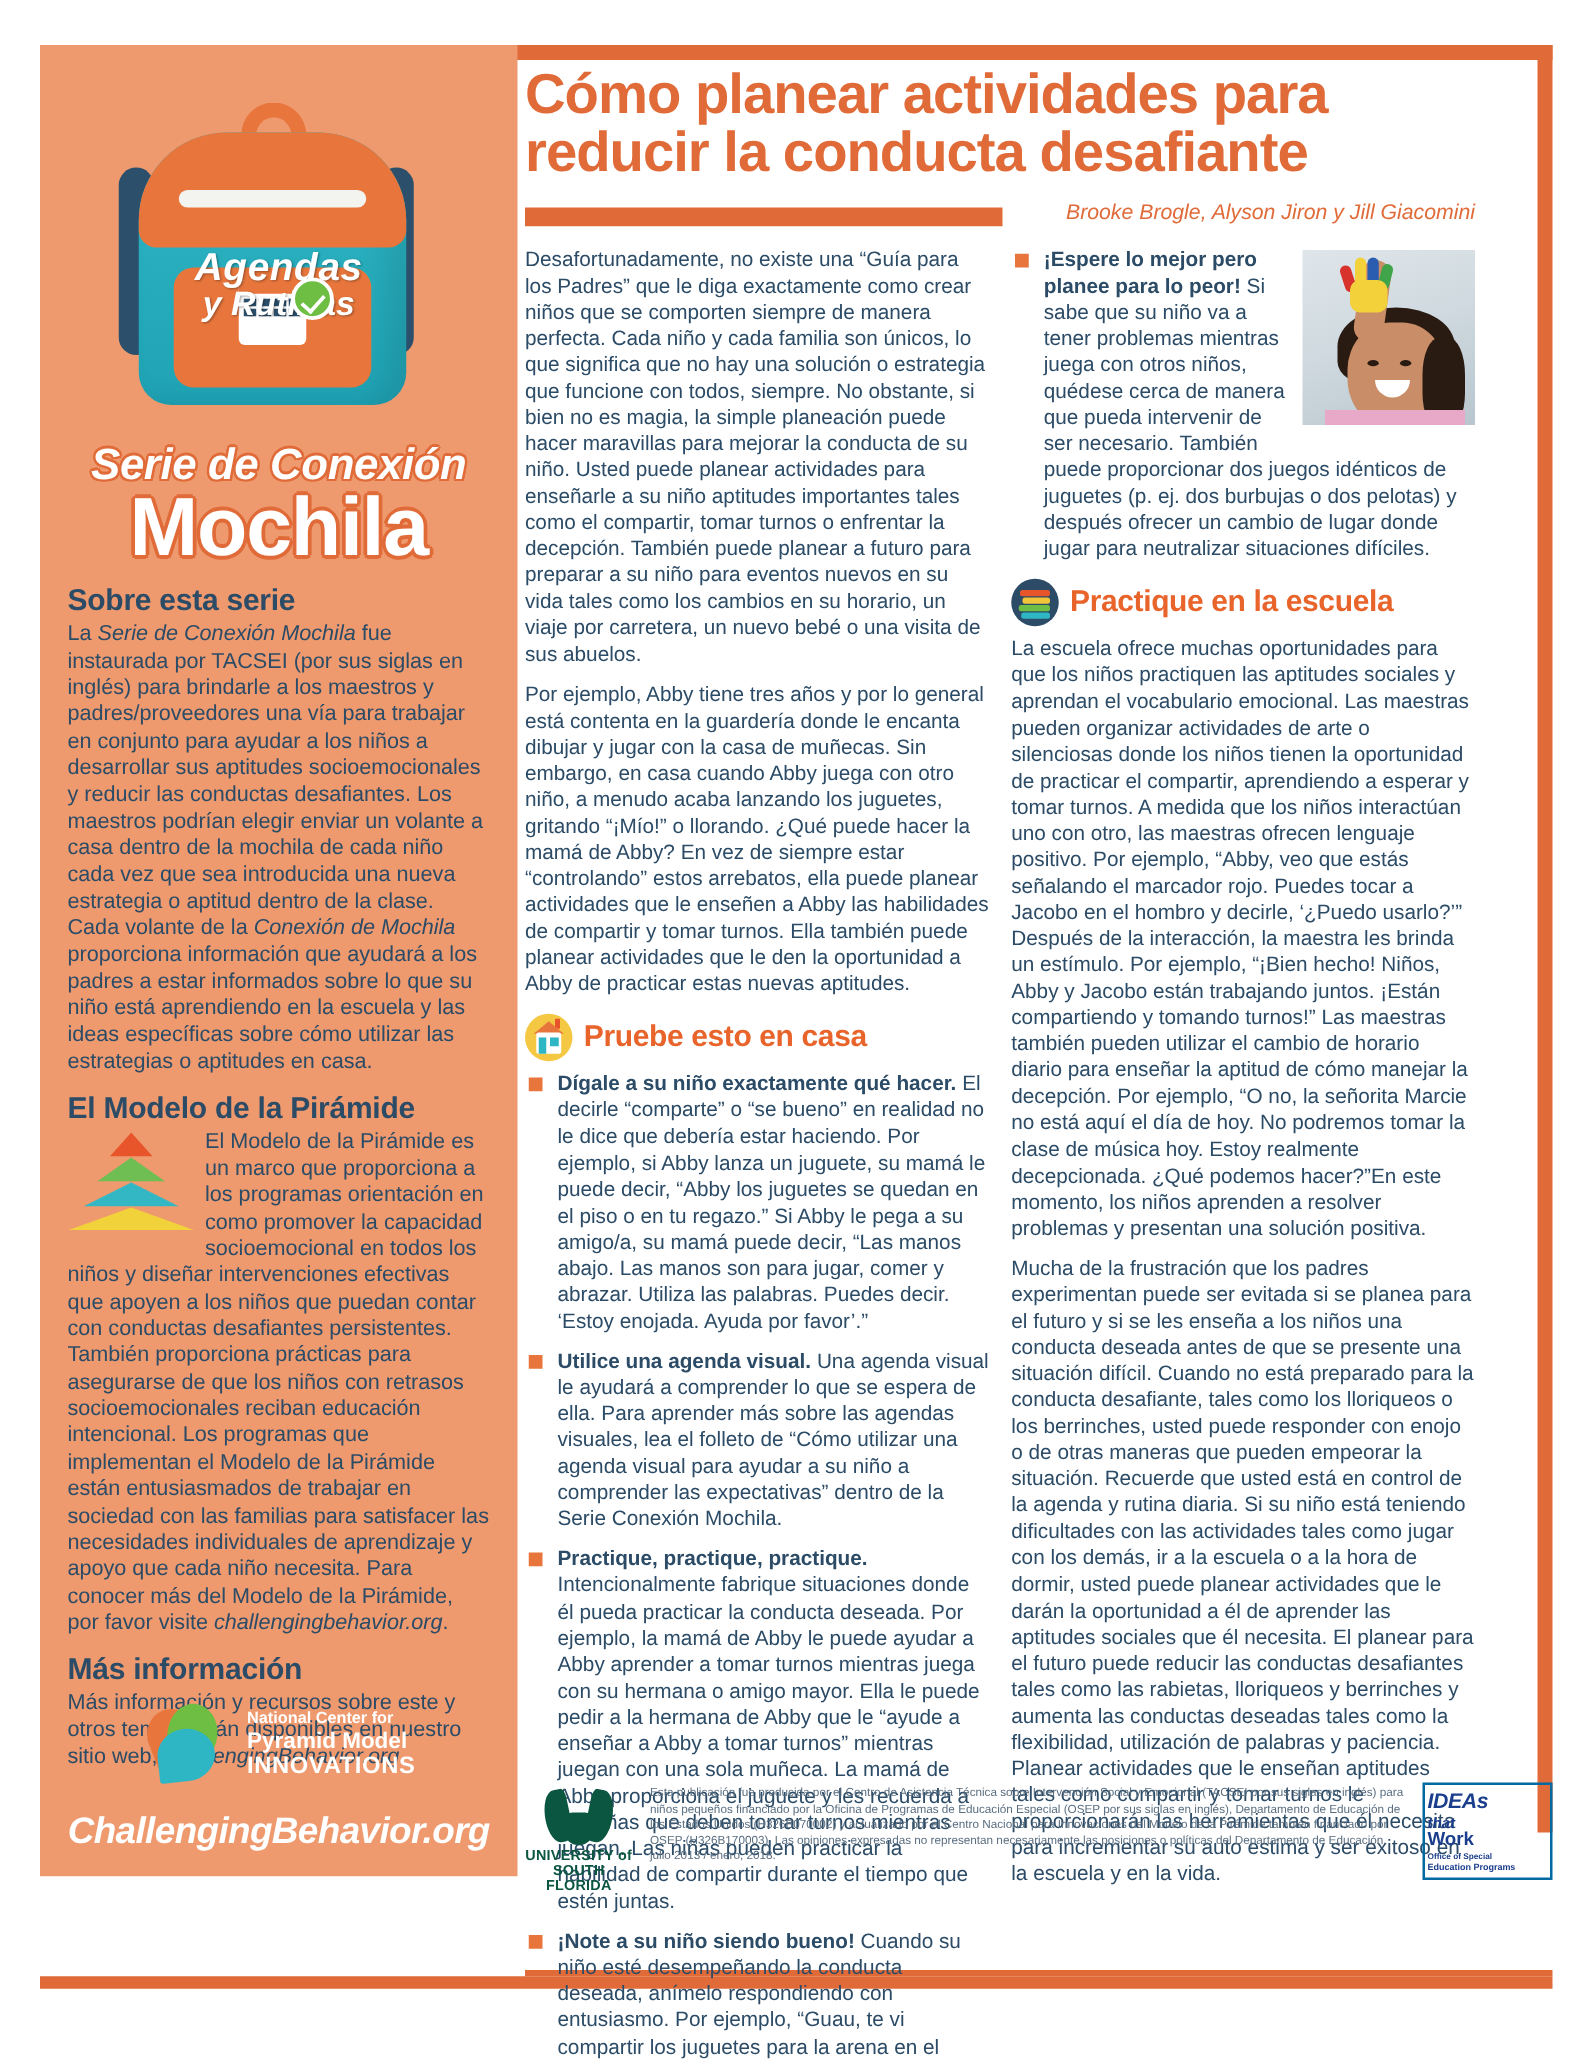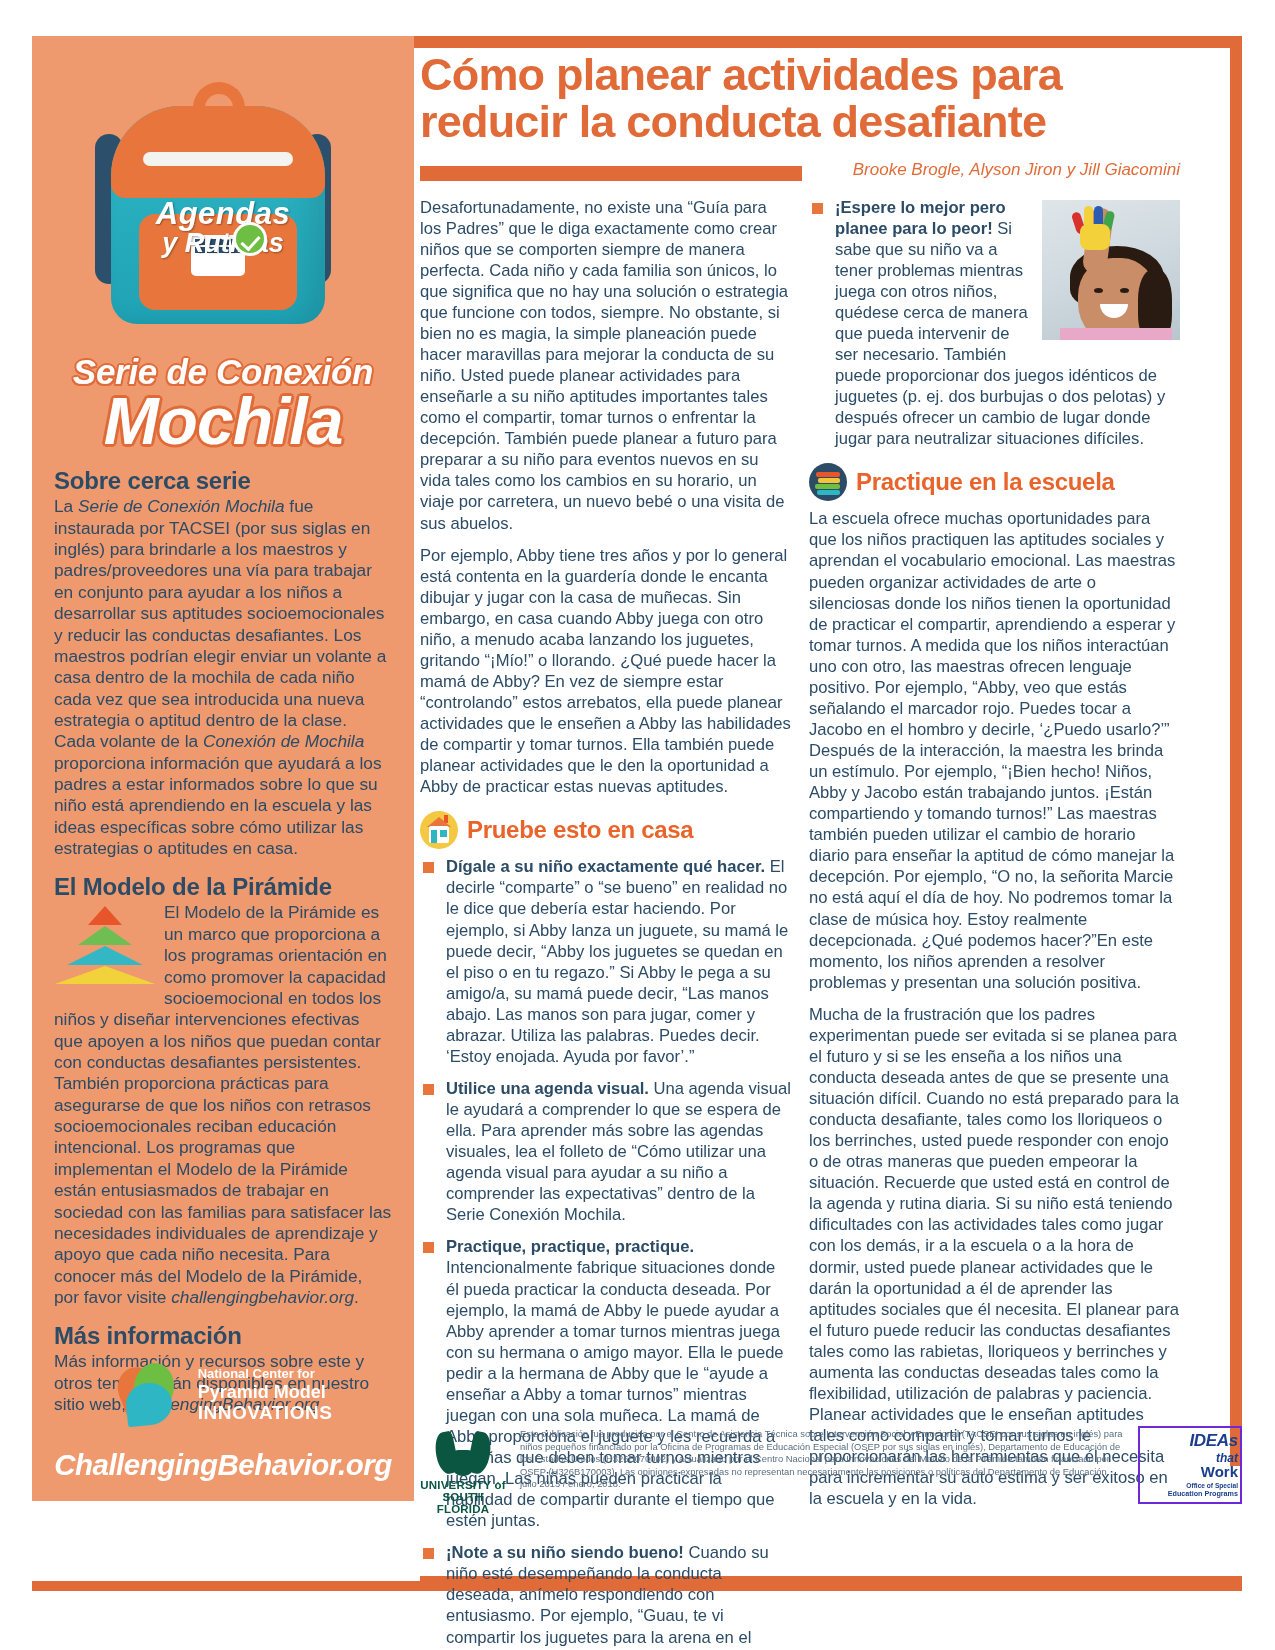--- a/index.html
+++ b/index.html
@@ -128,21 +128,21 @@
     text-align: center;
     margin-top: 6px;
   }
   .series-title .st1 {
     font-size: 35px; font-weight: 700; font-style: italic;
     color: #fff; letter-spacing: -.3px;
     text-shadow: 2px 0 0 #E06B38, -2px 0 0 #E06B38, 0 2px 0 #E06B38, 0 -2px 0 #E06B38,
                  1.5px 1.5px 0 #E06B38, -1.5px 1.5px 0 #E06B38, 1.5px -1.5px 0 #E06B38, -1.5px -1.5px 0 #E06B38;
   }
   .series-title .st2 {
-    font-size: 66px; font-weight: 700; font-style: italic;
+    font-size: 66px; font-weight: 700; 
     color: #fff; line-height: .96; letter-spacing: -1px;
     margin-top: -2px;
     text-shadow: 3px 0 0 #E06B38, -3px 0 0 #E06B38, 0 3px 0 #E06B38, 0 -3px 0 #E06B38,
                  2px 2px 0 #E06B38, -2px 2px 0 #E06B38, 2px -2px 0 #E06B38, -2px -2px 0 #E06B38;
   }
 
   .sb-h {
     font-size: 24px; font-weight: 700; color: #2B4B66;
     margin-top: 14px; margin-bottom: 1px; letter-spacing: -.2px;
   }
@@ -340,22 +340,22 @@
 
   .foot-text { flex: 1; padding-top: 2px; }
   .foot-lead {
     font-size: 15px; color: #2B4B66; margin-bottom: 7px;
   }
   .foot-fine {
     font-size: 9.4px; line-height: 1.33; color: #5A6E80; text-align: left;
   }
 
   .ideas {
-    width: 104px; flex: 0 0 104px; text-align: right;
-    border: 2px solid #6d28d9; padding: 3px 2px 4px 2px; position: relative;
+    width: 104px; flex: 0 0 104px; text-align: left;
+    border: 2px solid #0369a1; padding: 3px 2px 4px 2px; position: relative;
   }
   .ideas .i1 { font-size: 17px; font-weight: 700; color: #1B3E8C; font-style: italic; letter-spacing:-.3px;}
   .ideas .i2 { font-size: 12px; font-weight: 700; color: #1B3E8C; font-style: italic;}
   .ideas .i3 { font-size: 15px; font-weight: 700; color: #1B3E8C; margin-top:-2px;}
   .ideas .i4 { font-size: 6.6px; font-weight: 700; color: #1B3E8C; margin-top: 2px;}
   .ideas .i5 { font-size: 7.2px; font-weight: 700; color: #1B3E8C; }
 </style>
 </head>
 <body>
 
@@ -394,21 +394,21 @@
         <div class="l2">y Rutinas</div>
       </div>
     </div>
 
     <div class="series-title">
       <div class="st1">Serie de Conexión</div>
       <div class="st2">Mochila</div>
     </div>
 
     <div class="sidebar-inner">
-      <h3 class="sb-h">Sobre cerca serie</h3>
+      <h3 class="sb-h">Sobre esta serie</h3>
       <p class="sb-p">
         <span>La </span><i>Serie de Conexión Mochila</i><span> fue instaurada por TACSEI (por sus siglas en inglés) para brindarle a los maestros y padres/proveedores una vía para trabajar en conjunto para ayudar a los niños a desarrollar sus aptitudes socioemocionales y reducir las conductas desafiantes. Los maestros podrían elegir enviar un volante a casa dentro de la mochila de cada niño cada vez que sea introducida una nueva estrategia o aptitud dentro de la clase. Cada volante de la </span><i>Conexión de Mochila</i><span> proporciona información que ayudará a los padres a estar informados sobre lo que su niño está aprendiendo en la escuela y las ideas específicas sobre cómo utilizar las estrategias o aptitudes en casa.</span>
       </p>
 
       <h3 class="sb-h">El Modelo de la Pirámide</h3>
       <div class="pyr-wrap">
         <div class="pyramid">
           <div class="pyr-l p1"></div>
           <div class="pyr-l p2"></div>
           <div class="pyr-l p3"></div>

